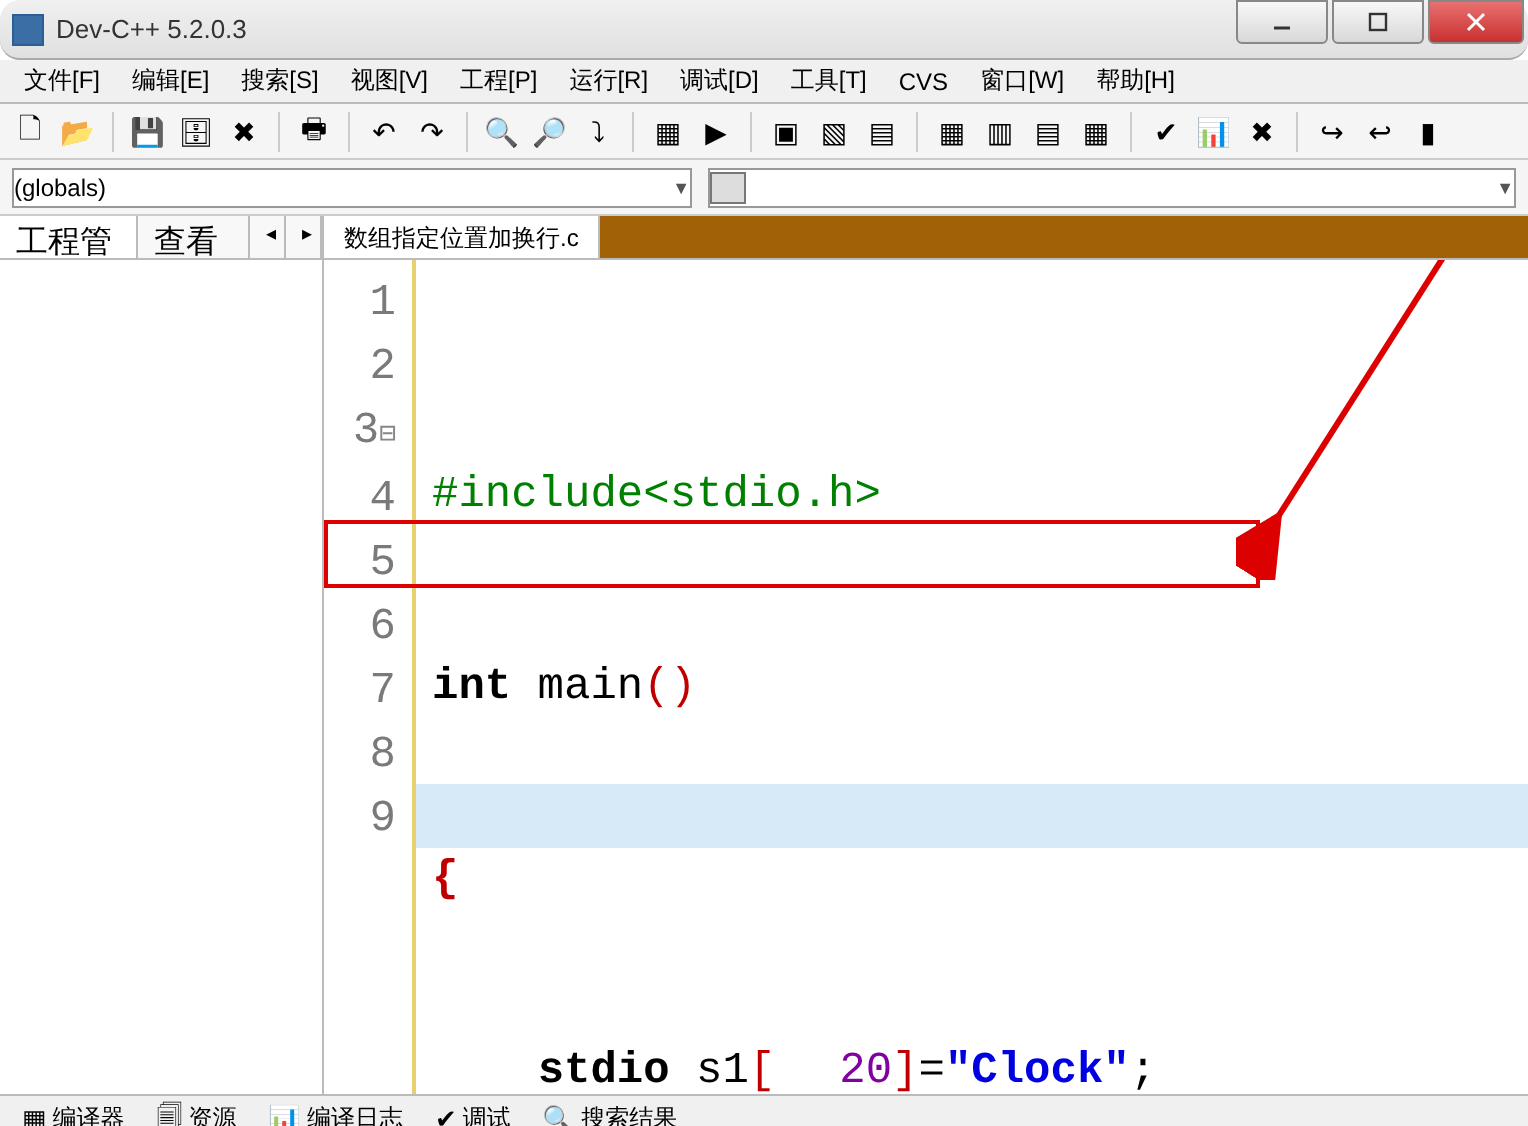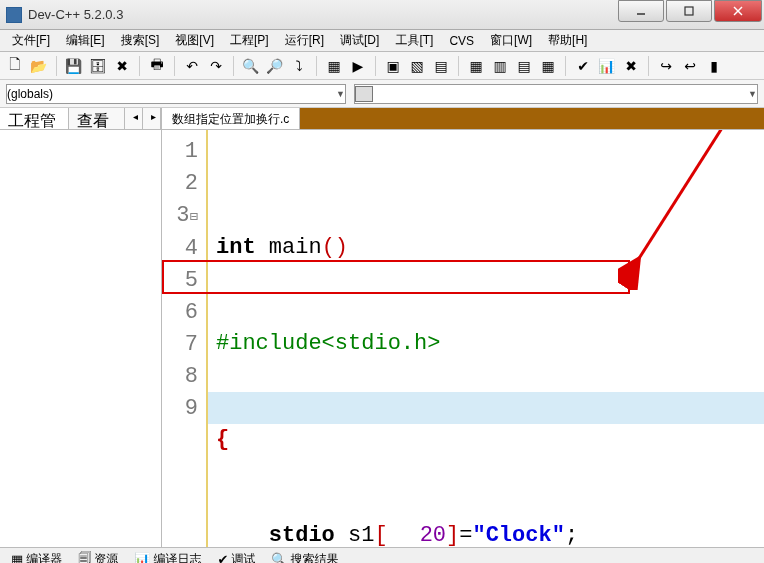--- a/index.html
+++ b/index.html
@@ -1,18 +1,18 @@
 <!DOCTYPE html>
 <html><head>
 <meta charset="utf-8">
 <style>
 * { box-sizing: border-box; margin: 0; padding: 0; }
 body { font-family: "Microsoft YaHei", Tahoma, sans-serif; font-size: 12px; background: #fff; width: 764px; height: 563px; overflow: hidden; position: relative; }
 
-.titlebar { height: 30px; background: linear-gradient(#f0f0f0, #e0e0e0); border-bottom: 1px solid #aaa; display: flex; align-items: center; padding-left: 6px; }
+.titlebar { height: 30px; background: linear-gradient(#f0f0f0, #e0e0e0); border-bottom: 1px solid #aaa; display: flex; align-items: center; padding-left: 6px; border-radius: 10px; }
 .titlebar .appicon { width: 16px; height: 16px; background: #3a6ea5; border: 1px solid #2a5e95; margin-right: 6px; }
 .titlebar .title { flex: 1; font-size: 13px; color: #333; }
 .winbtns { display: flex; height: 100%; }
 .winbtn { width: 46px; height: 22px; margin-top: 0; border: 1px solid #888; border-radius: 0 0 3px 3px; display: flex; align-items: center; justify-content: center; font-size: 11px; background: linear-gradient(#f8f8f8,#d8d8d8); margin-right: 2px; }
 .winbtn.close { background: linear-gradient(#e97070,#c83030); color: #fff; width: 48px; }
 .winbtn svg { width: 10px; height: 10px; }
 
 .menubar { height: 22px; background: #f0f0f0; border-bottom: 1px solid #bbb; display: flex; align-items: center; padding: 0 4px; }
 .menuitem { padding: 16px 8px; font-size: 12px; cursor: default; }
 
@@ -170,22 +170,22 @@
         <div><span>3</span><span class="fold">⊟</span></div>
         <div>4</div>
         <div>5</div>
         <div>6</div>
         <div>7</div>
         <div>8</div>
         <div>9</div>
       </div>
       <div class="code">
         <div class="hl-line" style="top:262px;"></div>
+        <div class="ln"><span class="tok-pp">#include&lt;stdio.h&gt;</span></div>
         <div class="ln"><span class="tok-kw">int</span><span> main</span><span class="tok-bra">()</span></div>
-        <div class="ln"><span class="tok-pp">#include&lt;stdio.h&gt;</span></div>
         <div class="ln"><span class="tok-brk">{</span></div>
         <div class="ln">    <span class="tok-kw">stdio</span><span> s1</span><span class="tok-bra">[</span><span class="tok-num">20</span><span class="tok-bra">]</span><span>=</span><span class="tok-str">"Clock"</span><span>;</span></div>
         
         
         
         
         
 
         <div class="redbox" style="left:-46px; top:130px; width:468px; height:34px;"></div>
         <svg class="arrow-svg" style="left:410px; top:-100px; width:170px; height:260px;">

